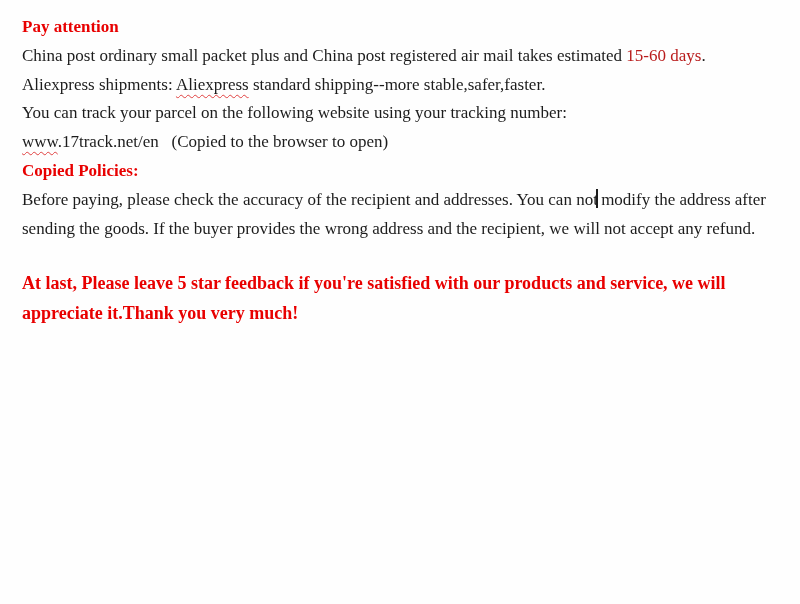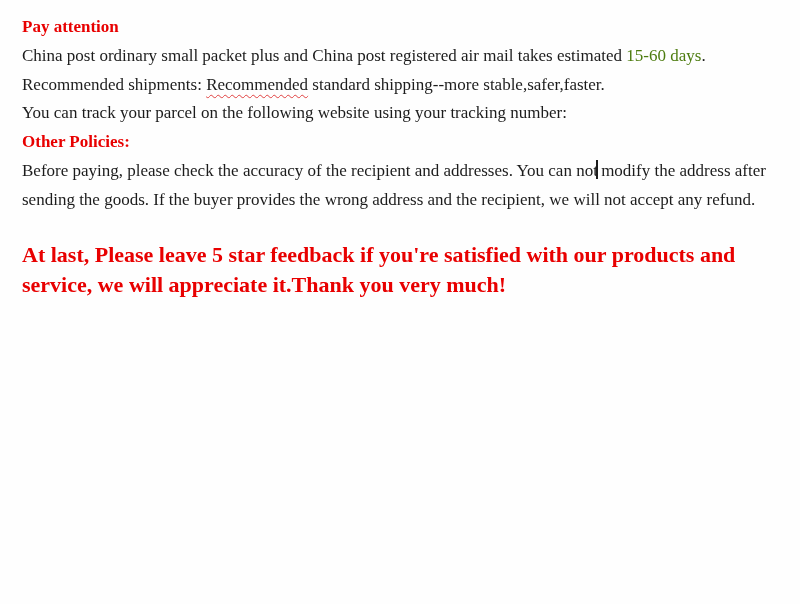--- a/index.html
+++ b/index.html
@@ -24,21 +24,21 @@
     margin: 0;
     white-space: pre-wrap;
   }
   .heading {
     margin: 0;
     white-space: pre-wrap;
     font-weight: bold;
     color: #e80000;
   }
   .red-run {
-    color: #4d7c0f;
+    color: #b91c1c;
   }
   .spell-error {
     text-decoration: underline;
     text-decoration-style: wavy;
     text-decoration-color: #e04040;
     text-decoration-thickness: 1px;
     text-underline-offset: 4px;
   }
   .caret {
     display: inline-block;
@@ -47,42 +47,43 @@
     background: #1c1c1c;
     margin-left: -2px;
     margin-right: -1px;
     vertical-align: -3px;
   }
   .footer-note {
     margin: 25px 0 0 0;
     white-space: pre-wrap;
     font-weight: bold;
     color: #e80000;
-    font-size: 22px;
+    font-size: 18px;
     line-height: 30px;
   }
 </style>
 </head>
 <body>
 
 <div class="doc">
 
   <p class="heading">Pay attention</p>
 
   <p class="para"><span>China post ordinary small packet plus and China post registered air mail takes estimated </span><span class="red-run">15-60 days</span><span>.</span></p>
 
-  <p class="para"><span>Recommended shipments: </span><span class="spell-error">Recommended</span><span> standard shipping--more stable,safer,faster.</span></p>
+  <p class="para"><span>Aliexpress shipments: </span><span class="spell-error">Aliexpress</span><span> standard shipping--more stable,safer,faster.</span></p>
 
 
   <p class="para">You can track your parcel on the following website using your tracking number:</p>
+
+  <p class="para"><span class="spell-error">www</span><span>.17track.net/en   (Copied to the browser to open)</span></p>
 
 
 
 
 
-
-  <p class="heading">Other Policies:</p>
+  <p class="heading">Copied Policies:</p>
 
   <p class="para"><span>Before paying, please check the accuracy of the recipient and addresses. You can not</span><span class="caret"></span><span> modify the address after sending the goods. If the buyer provides the wrong address and the recipient, we will not accept any refund.</span></p>
 
   <p class="footer-note">At last, Please leave 5 star feedback if you're satisfied with our products and service, we will appreciate it.Thank you very much!</p>
 
 </div>
 
 </body></html>

